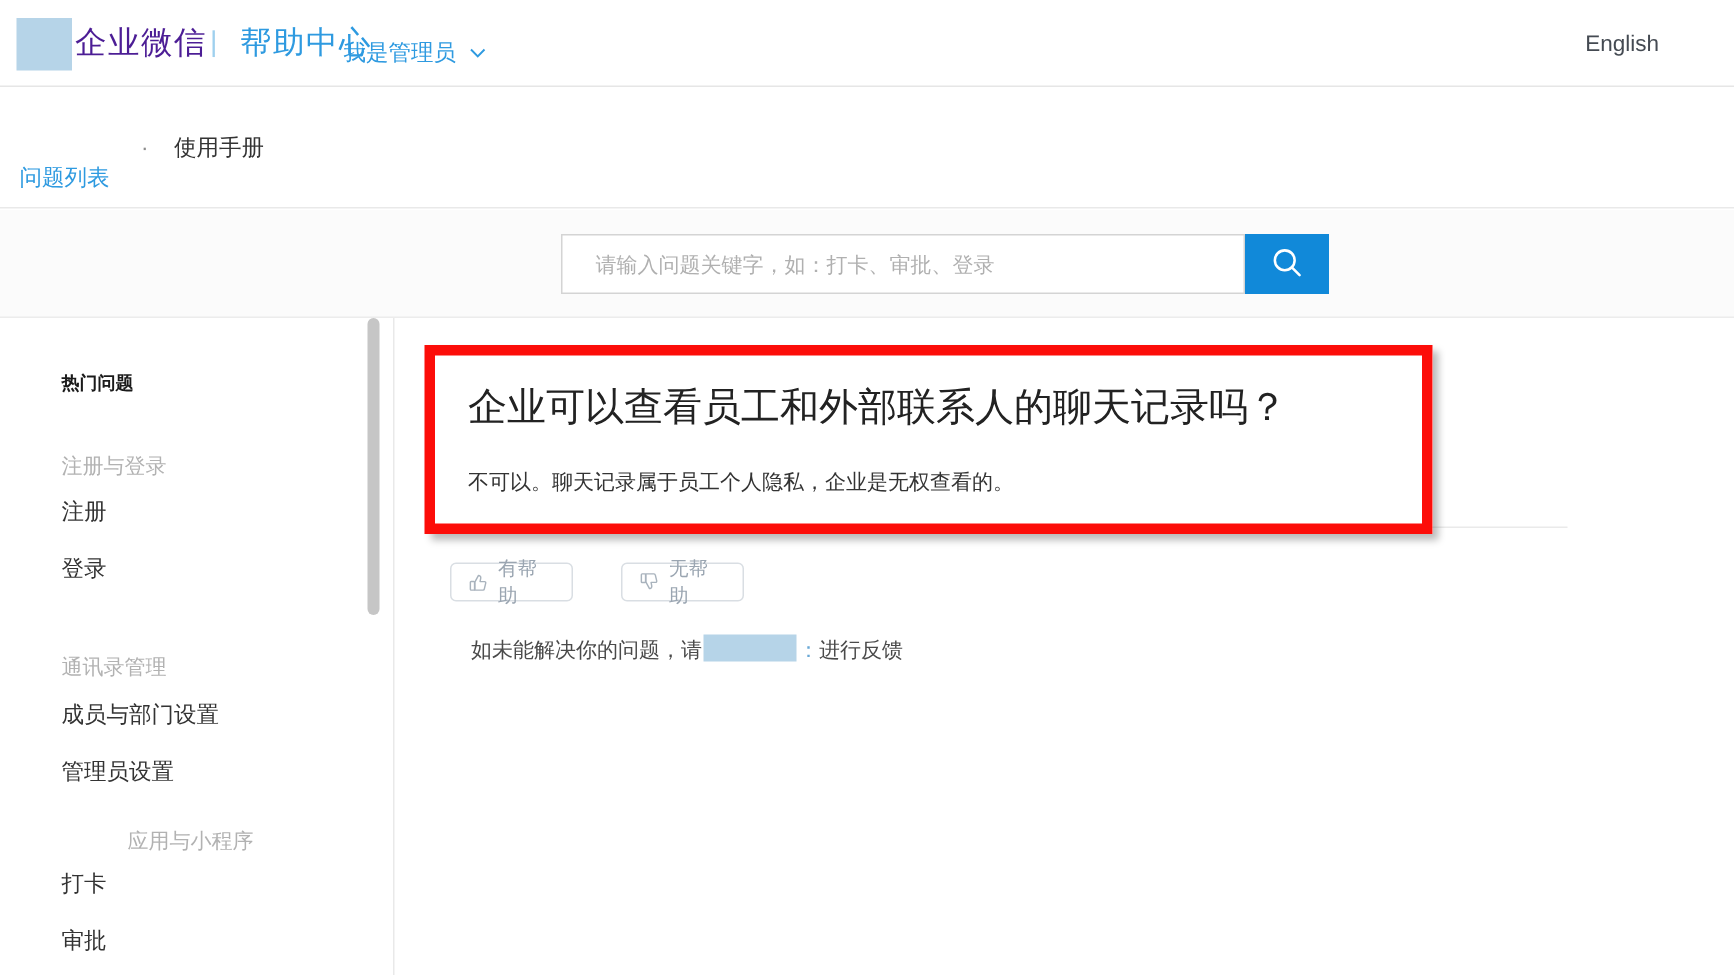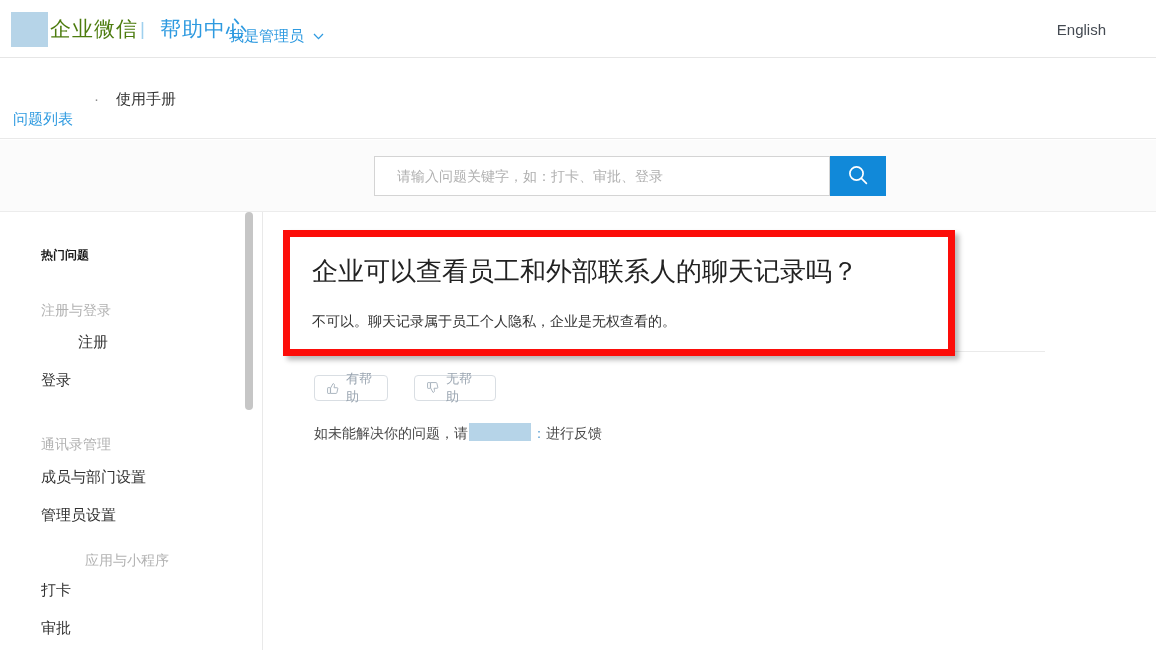--- a/index.html
+++ b/index.html
@@ -23,21 +23,21 @@
     background: #ffffff;
     border-bottom: 1px solid #e6e6e6;
   }
   .logo-block {
     position: absolute; left: 11px; top: 12px;
     width: 37px; height: 35px;
     background: #b6d4e8;
   }
   .brand-name {
     position: absolute; left: 50px; top: 16px;
-    font-size: 21px; color: #4d7c0f;
+    font-size: 21px; color: #4c1d95;
     letter-spacing: 1px;
     line-height: 26px;
     white-space: nowrap;
   }
   .brand-sep {
     position: absolute; left: 140px; top: 16px;
     font-size: 19px; color: #9fd0ee;
     line-height: 26px;
   }
   .help-center {
@@ -193,21 +193,21 @@
     border-radius: 4px;
     background: #ffffff;
     color: #9aa5b1;
     font-size: 13px;
     display: flex; align-items: center; justify-content: center;
     gap: 6px;
     cursor: pointer;
     font-family: "Liberation Sans", "DejaVu Sans", sans-serif;
     padding: 0 11px;
   }
-  .fb-helpful { left: 314px; width: 74px; }
+  .fb-helpful { left: 300px; width: 82px; }
   .fb-unhelpful { left: 414px; width: 82px; }
   .fb-btn svg { display: block; }
 
   
   .fb-line {
     position: absolute; left: 314px; top: 423px;
     font-size: 14px; color: #4a4a4a;
     line-height: 20px; white-space: nowrap;
   }
   .redact-block {
@@ -257,21 +257,21 @@
         <circle cx="9.5" cy="9.5" r="6.6" fill="none" stroke="#ffffff" stroke-width="1.7"></circle>
         <line x1="14.4" y1="14.4" x2="19.4" y2="19.4" stroke="#ffffff" stroke-width="1.7" stroke-linecap="round"></line>
       </svg>
     </span>
   </button>
 
   <div class="sidebar">
     <div class="side-hot">热门问题</div>
 
     <div class="side-group-title" style="top:88px;">注册与登录</div>
-    <div class="side-link" style="top:119px;margin-left:37px;">注册</div>
+    <div class="side-link" style="top:119px;">注册</div>
     <div class="side-link" style="top:157px;">登录</div>
 
     <div class="side-group-title" style="top:222px;">通讯录管理</div>
     <div class="side-link" style="top:254px;">成员与部门设置</div>
     <div class="side-link" style="top:292px;">管理员设置</div>
 
     <div class="side-group-title" style="top:338px;margin-left:44px;">应用与小程序</div>
     <div class="side-link" style="top:367px;">打卡</div>
     <div class="side-link" style="top:405px;">审批</div>
 

